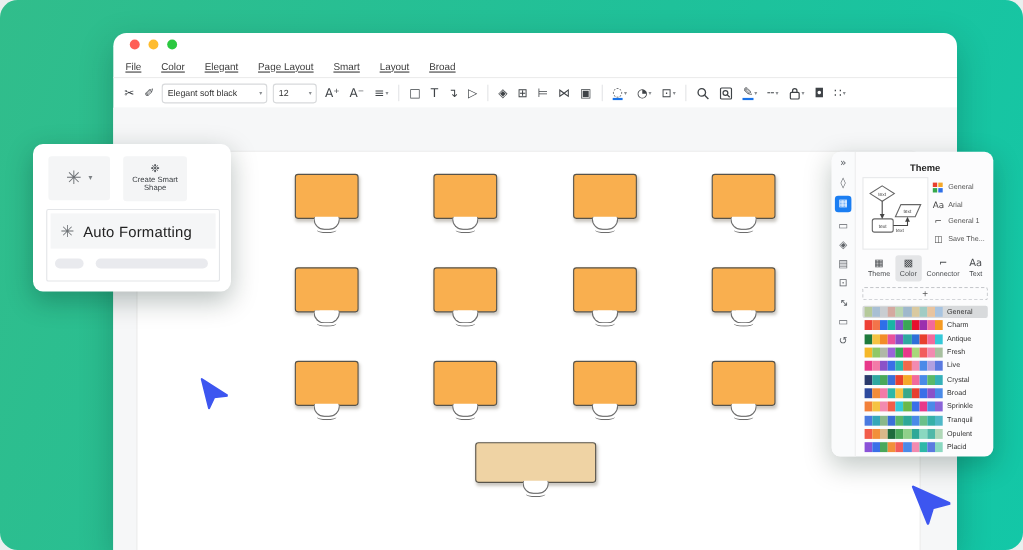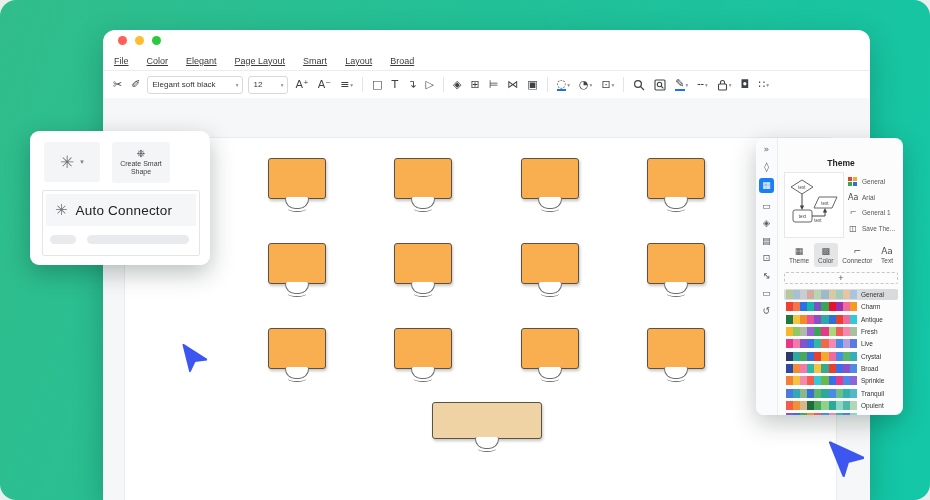--- a/index.html
+++ b/index.html
@@ -52,21 +52,21 @@
   .pp-row .af{font-size:13.5px;color:#222;letter-spacing:.2px;}
   .pill{position:absolute;background:#e9eaee;border-radius:5px;height:9px;}
   
   .tpanel{position:absolute;left:756px;top:138px;width:147px;height:277px;display:flex;
     border-radius:8px;box-shadow:0 8px 24px rgba(0,30,20,.25);background:#fcfcfd;overflow:hidden;}
   .strip{width:21px;background:#fafbfc;border-right:1px solid #ededee;display:flex;flex-direction:column;
     align-items:center;padding-top:5px;gap:6.5px;}
   .strip .si{font-family:"DejaVu Sans",sans-serif;font-size:9.5px;color:#5f6368;line-height:11px;}
   .strip .si.active{width:15px;height:15px;background:#1b7ef2;color:#fff;border-radius:3px;
     display:flex;align-items:center;justify-content:center;font-size:9px;}
-  .tmain{flex:1;display:flex;flex-direction:column;padding:20px 5px 4px 6px;}
+  .tmain{flex:1;display:flex;flex-direction:column;padding:9px 5px 4px 6px;}
   .tp-title{text-align:center;font-size:8.5px;font-weight:bold;color:#222;margin-bottom:4px;}
   .tp-body{display:flex;gap:4px;}
   .tp-preview{width:58px;height:64px;background:#fff;border:1px solid #e7e8ea;}
   .tp-settings{flex:1;display:flex;flex-direction:column;justify-content:space-around;padding:2px 0;}
   .tp-set{display:flex;align-items:center;gap:4px;font-size:6.5px;color:#555;}
   .tp-set .ig{font-family:"DejaVu Sans",sans-serif;font-size:8px;color:#444;width:10px;text-align:center;}
   .sw4{display:grid;grid-template-columns:4px 4px;grid-template-rows:4px 4px;gap:1px;width:10px;}
   .sw4 i{display:block;}
   .tp-tabs{display:flex;justify-content:space-between;margin-top:5px;padding:0 1px;}
   .tp-tab{display:flex;flex-direction:column;align-items:center;gap:1px;font-size:6.5px;color:#4a4d50;
@@ -270,21 +270,21 @@
       <span class="spark">✳</span>
       <span class="caret">▾</span>
     </div>
     <div class="pp-btn pp-b2">
       <span class="fl">❉</span>
       <span class="lb"><span>Create Smart</span><br><span>Shape</span></span>
     </div>
     <div class="pp-box">
       <div class="pp-row">
         <span class="spark">✳</span>
-        <span class="af">Auto Connector</span>
+        <span class="af">Auto Formatting</span>
       </div>
       <div class="pill" style="left:7px;top:44px;width:26px;"></div>
       <div class="pill" style="left:44px;top:44px;width:102px;"></div>
     </div>
     <svg class="cursor noi" style="left:150px;top:214px;transform:rotate(8deg);" width="27" height="29" viewBox="0 0 22 24">
       <path d="M1,1 L9.5,22 L12.2,13.2 L22,10.6 Z" fill="#3d56f0" stroke="#3d56f0" stroke-width="1.5" stroke-linejoin="round"></path>
     </svg>
   </div>
 
   <aside class="tpanel">

